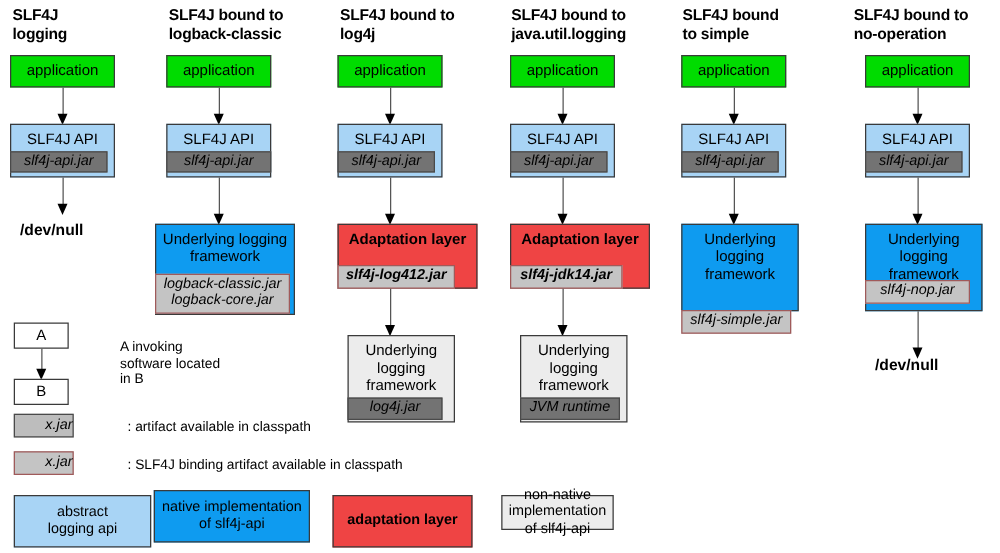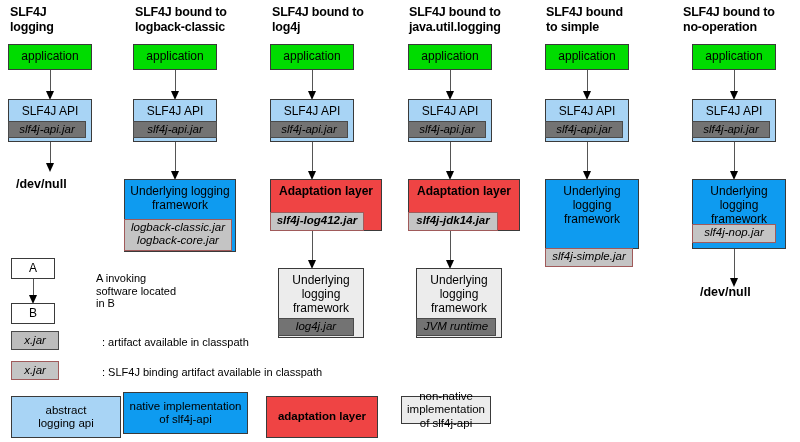--- a/index.html
+++ b/index.html
@@ -118,21 +118,21 @@
     margin-left: 33px;
   }
   .legend-jar {
     position: absolute;
     box-sizing: border-box;
     background: #BDBDBD;
     border: 1px solid #4a4a4a;
     font-style: italic;
     font-size: 11.5px;
     line-height: 16px;
-    text-align: center;
+    text-align: right;
   }
   .legend-jar.binding {
     border: 1.5px solid #A05A5A;
     background: #C4C4C4;
   }
   .legend-swatch {
     position: absolute;
     box-sizing: border-box;
     border: 1px solid #3a3a3a;
     font-size: 11.5px;

